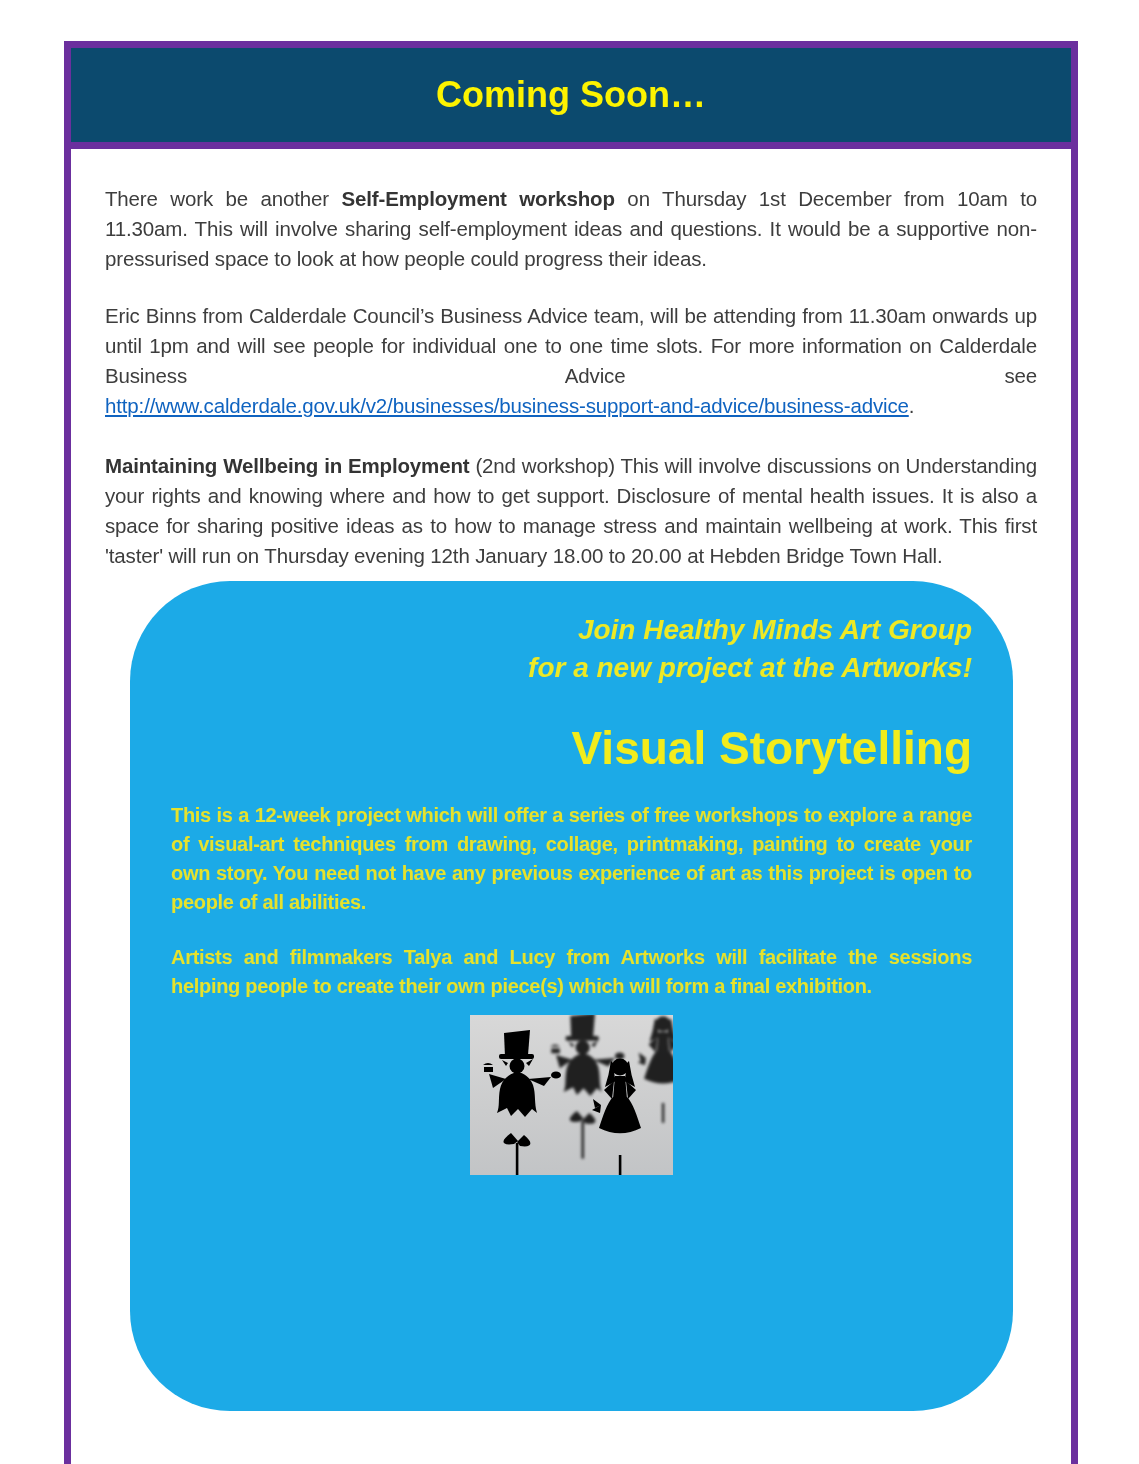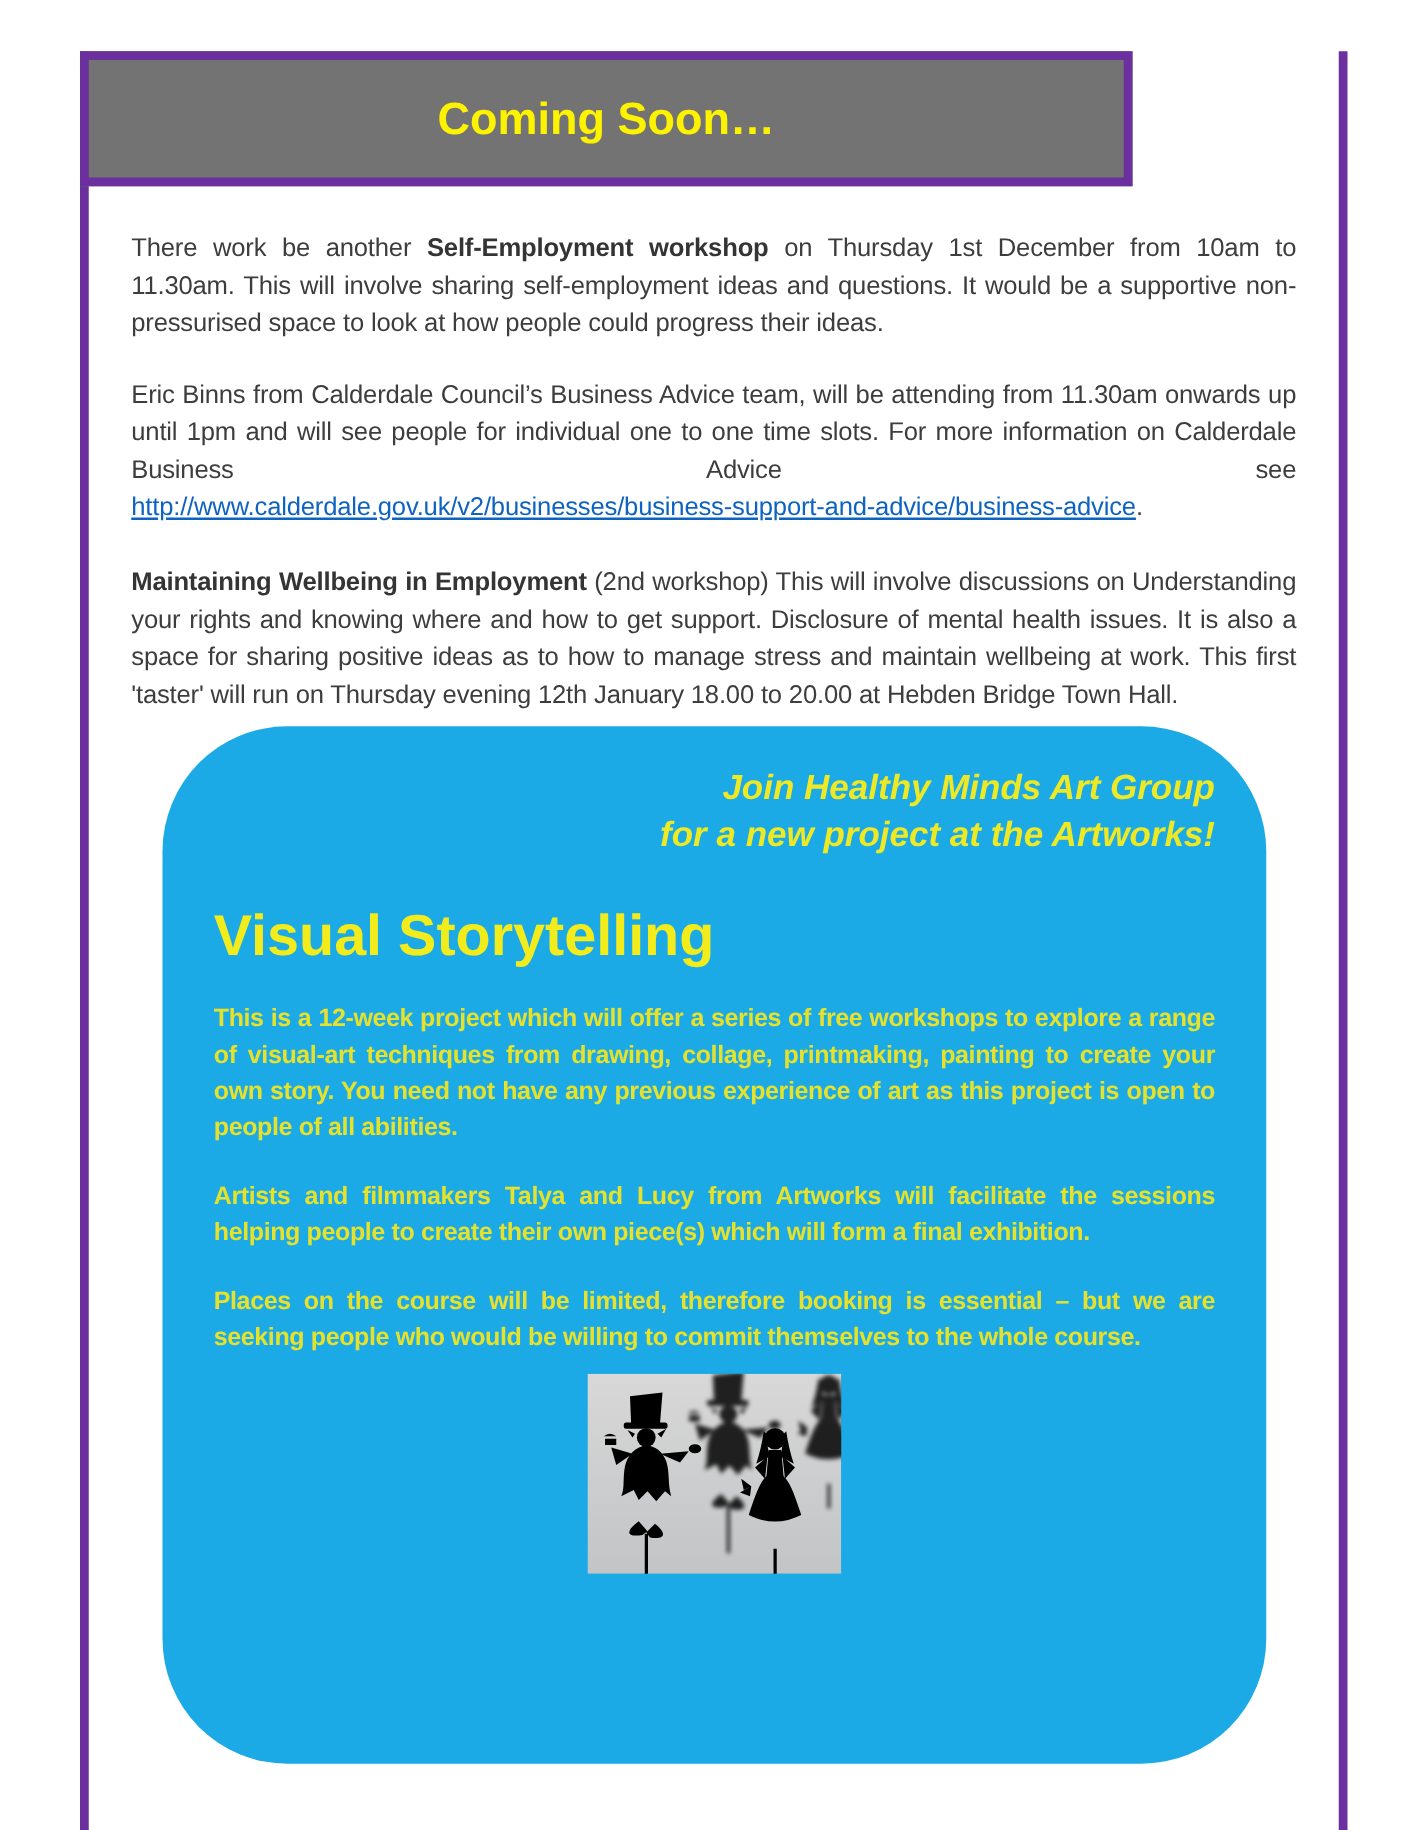--- a/index.html
+++ b/index.html
@@ -12,24 +12,24 @@
   }
   .page-border-left, .page-border-right {
     position:absolute; top:41px; bottom:0; width:7px;
     background:#6b2f9e;
   }
   .page-border-left  { left:64px; }
   .page-border-right { left:1071px; }
 
   .banner {
     position:absolute; left:64px; top:41px;
-    width:842px; height:108px;
+    width:1014px; height:108px;
     box-sizing:border-box;
     border:7px solid #6b2f9e;
-    background:#737373;
+    background:#0c4a6e;
     display:flex; align-items:center; justify-content:center;
   }
   .banner-title {
     color:#fdf300;
     font-size:36px; font-weight:bold;
     letter-spacing:0px;
   }
 
   .content {
     position:relative;
@@ -73,21 +73,21 @@
     overflow:hidden;
   }
   .flyer-intro {
     text-align:right;
     color:#eee925;
     font-size:28px; line-height:38px;
     font-weight:bold; font-style:italic;
     margin:0;
   }
   .flyer-title {
-    text-align:left;
+    text-align:right;
     color:#f2ec1c;
     font-size:46px; line-height:54px;
     font-weight:bold;
     margin:34px 0 0 0;
   }
   .flyer p.flyer-para {
     margin:26px 0 0 0;
     text-align:justify;
     color:#e6e22c;
     font-size:20px; line-height:29px;
@@ -121,21 +121,20 @@
 
   <p class="body-para para-3"><strong>Maintaining Wellbeing in Employment</strong><span> (2nd workshop) This will involve discussions on Understanding your rights and knowing where and how to get support. Disclosure of mental health issues.  It is also a space for sharing positive ideas as to how to manage stress and maintain wellbeing at work.  This first 'taster' will run on Thursday evening 12th January 18.00 to 20.00 at Hebden Bridge Town Hall.</span></p>
 
   <div class="flyer">
     <p class="flyer-intro"><span>Join Healthy Minds Art Group</span><br><span>for a new project at the Artworks!</span></p>
 
     <h2 class="flyer-title">Visual Storytelling</h2>
 
     <p class="flyer-para fpara-1">This is a 12-week project which will offer a series of free workshops to explore a range of visual-art techniques from drawing, collage, printmaking, painting to create your own story.  You need not have any previous experience of art as this project is open to people of all abilities.</p>
     <p class="flyer-para fpara-2">Artists and filmmakers Talya and Lucy from Artworks will facilitate the sessions helping people to create their own piece(s) which will form a final exhibition.</p>
-    <p class="flyer-para fpara-3">Places on the course will be limited, therefore booking is essential – but we are seeking people who would be willing to commit themselves to the whole course.</p>
 
     <svg class="puppet-photo" viewBox="0 0 203 160" role="img" aria-label="shadow puppets">
       <defs>
         <linearGradient id="bgGrad" x1="0" y1="0" x2="0" y2="1">
           <stop offset="0" stop-color="#d8d8d8"></stop>
           <stop offset="0.6" stop-color="#cbcccd"></stop>
           <stop offset="1" stop-color="#c2c4c6"></stop>
         </linearGradient>
         <filter id="soft" x="-20%" y="-20%" width="140%" height="140%">
           <feGaussianBlur stdDeviation="1.6"></feGaussianBlur>

